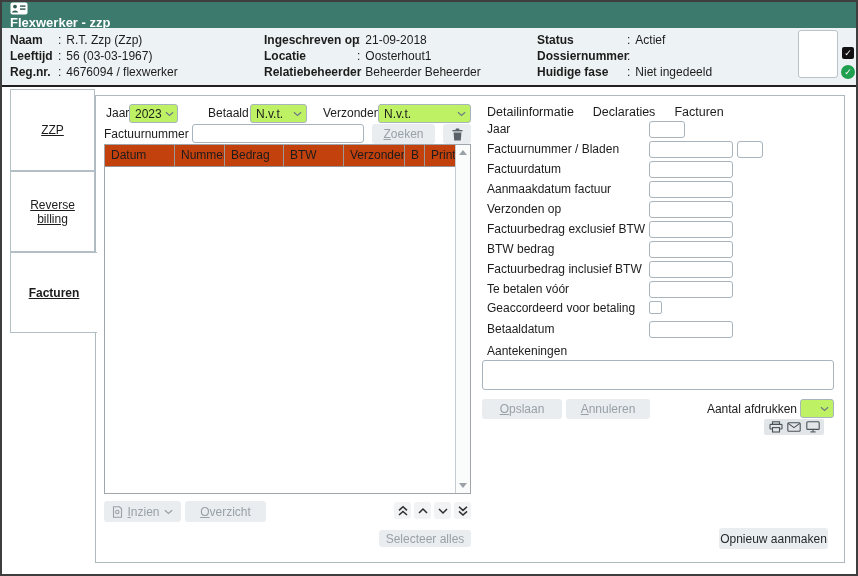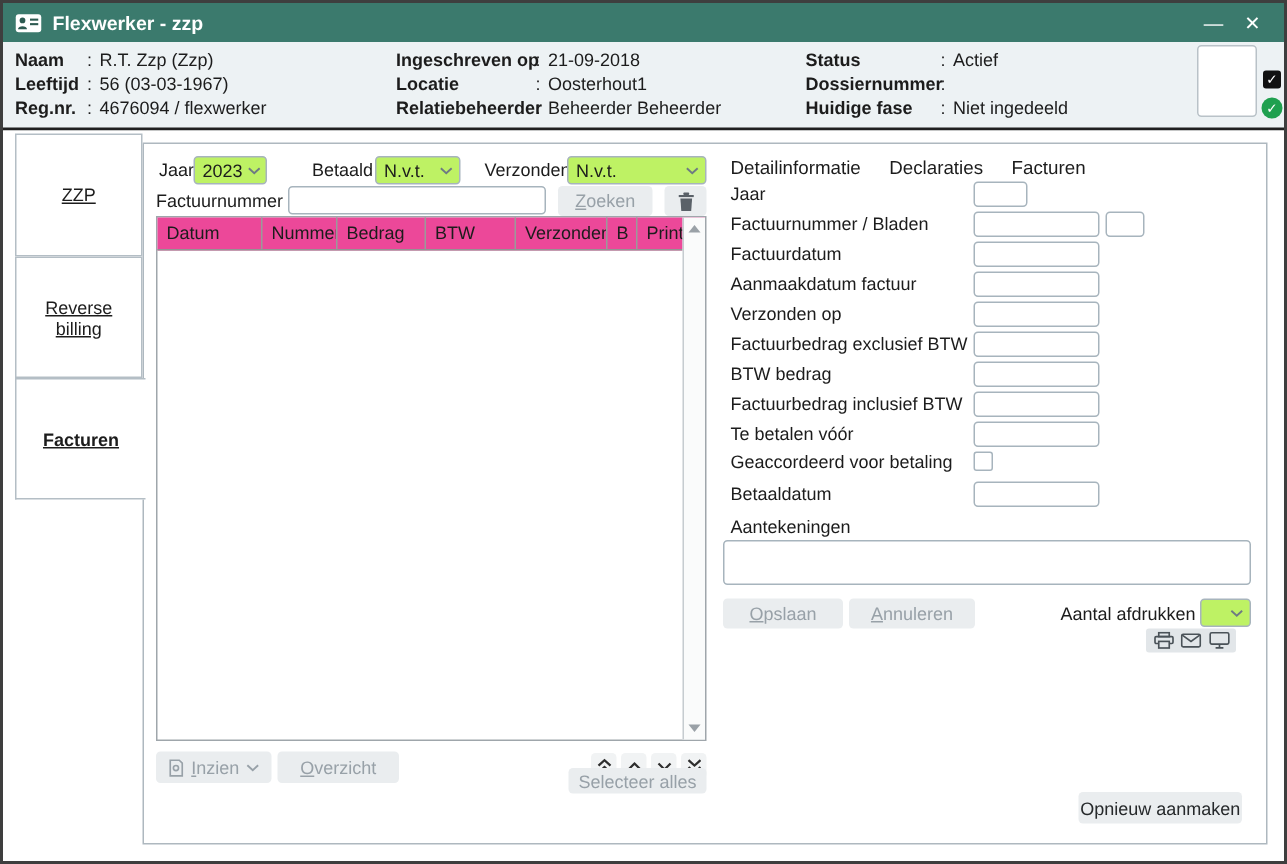--- a/index.html
+++ b/index.html
@@ -1,20 +1,20 @@
 <!DOCTYPE html>
 <html><head>
 <meta charset="utf-8">
 <style>
   * { box-sizing: border-box; margin: 0; padding: 0; }
   html,body { width:858px; height:576px; font-family:"Liberation Sans", sans-serif; background:#fff; }
   .window { position:absolute; left:0; top:0; width:858px; height:576px; border:2px solid #3e3e3e; background:#fff; }
 
   
-  .titlebar { height:26px; background:#3B7A6D; display:flex; align-items:center; padding:0 8px; }
+  .titlebar { height:26px; background:#3B7A6D; display:flex; padding:0 8px;flex-direction:column; }
   .titlebar .app-icon { width:18px; height:13px; margin-right:7px; flex:0 0 auto; }
   .titlebar .title { color:#fff; font-size:13px; font-weight:bold; flex:1; }
   .win-btn { color:#fff; width:26px; height:22px; display:flex; align-items:center; justify-content:center; font-size:13px; cursor:default; }
 
   
   .header { position:relative; height:59px; background:#EDF2F4; border-bottom:2px solid #202020; font-size:12px; color:#1c1c1c; }
   .hcol { position:absolute; top:4px; }
   .hrow { display:flex; height:16px; line-height:16px; white-space:nowrap; }
   .hlabel { font-weight:bold; }
   .hcolon { margin-right:5px; }
@@ -51,35 +51,35 @@
   #sel-betaald { left:154px; top:8px; width:57px; }
   #lbl-verzonden { left:227px; top:8px; }
   #sel-verzonden { left:282px; top:8px; width:93px; }
   #lbl-factuurnummer { left:8px; top:29px; }
   #inp-factuurnummer { left:96px; top:28px; width:172px; }
   #btn-zoeken { left:276px; top:28px; width:63px; height:20px; }
   #btn-trash { left:347px; top:28px; width:28px; height:20px; }
 
   
   .inv-table { position:absolute; left:8px; top:48px; width:367px; height:350px; border:1px solid #9FA6AB; background:#fff; }
-  .inv-head { display:flex; height:22px; background:#ec4899; border-bottom:1px solid #939393; }
+  .inv-head { display:flex; height:22px; background:#c2410c; border-bottom:1px solid #939393; }
   .inv-head .hc { border-right:1px solid #9a9a9a; padding:0 0 0 6px; line-height:21px; font-size:12px; color:#1c1c1c; overflow:hidden; white-space:nowrap; }
   .c0{width:70px;} .c1{width:50px;} .c2{width:59px;} .c3{width:60px;} .c4{width:61px;} .c5{width:20px;} .c6{width:32px; border-right:none !important;}
   .vscroll { position:absolute; right:0; top:0; bottom:0; width:15px; border-left:1px solid #C6CCD0; background:#FAFBFB; }
   .varrow { position:absolute; left:0; width:14px; height:15px; display:flex; align-items:center; justify-content:center; }
   .varrow.up { top:0; } .varrow.down { bottom:0; }
   .tri-up { width:0; height:0; border-left:4px solid transparent; border-right:4px solid transparent; border-bottom:5px solid #9AA1A7; }
   .tri-down { width:0; height:0; border-left:4px solid transparent; border-right:4px solid transparent; border-top:5px solid #9AA1A7; }
 
   
   #btn-inzien { left:8px; top:405px; width:77px; height:21px; gap:4px; }
   #btn-overzicht { left:89px; top:405px; width:81px; height:21px; }
   .nav-btn { position:absolute; top:406px; width:17px; height:17px; border:none; border-radius:3px; background:#F1F3F4; display:flex; align-items:center; justify-content:center; }
   #nav-first{ left:298px; } #nav-prev{ left:318px; } #nav-next{ left:338px; } #nav-last{ left:358px; }
-  #btn-selecteer { left:283px; top:416px; width:92px; height:17px; }
+  #btn-selecteer { left:283px; top:434px; width:92px; height:17px; }
 
   
   .detail-tabs { position:absolute; left:391px; top:9px; display:flex; gap:19px; font-size:12.5px; }
   .dt { cursor:default; }
   .drow-label { position:absolute; left:391px; height:17px; line-height:17px; white-space:nowrap; }
   .dinput { position:absolute; left:553px; width:84px; height:17px; border:1px solid #A7B4BD; border-radius:3px; background:#fff; font:inherit; padding:0 4px; }
   .dinput.small { left:641px; width:26px; }
   .dinput.tiny { width:36px; }
   .dcheck { position:absolute; left:553px; width:13px; height:13px; border:1px solid #A7B4BD; border-radius:2px; background:#fff; }
   #lbl-aantekeningen { position:absolute; left:391px; top:248px; }

